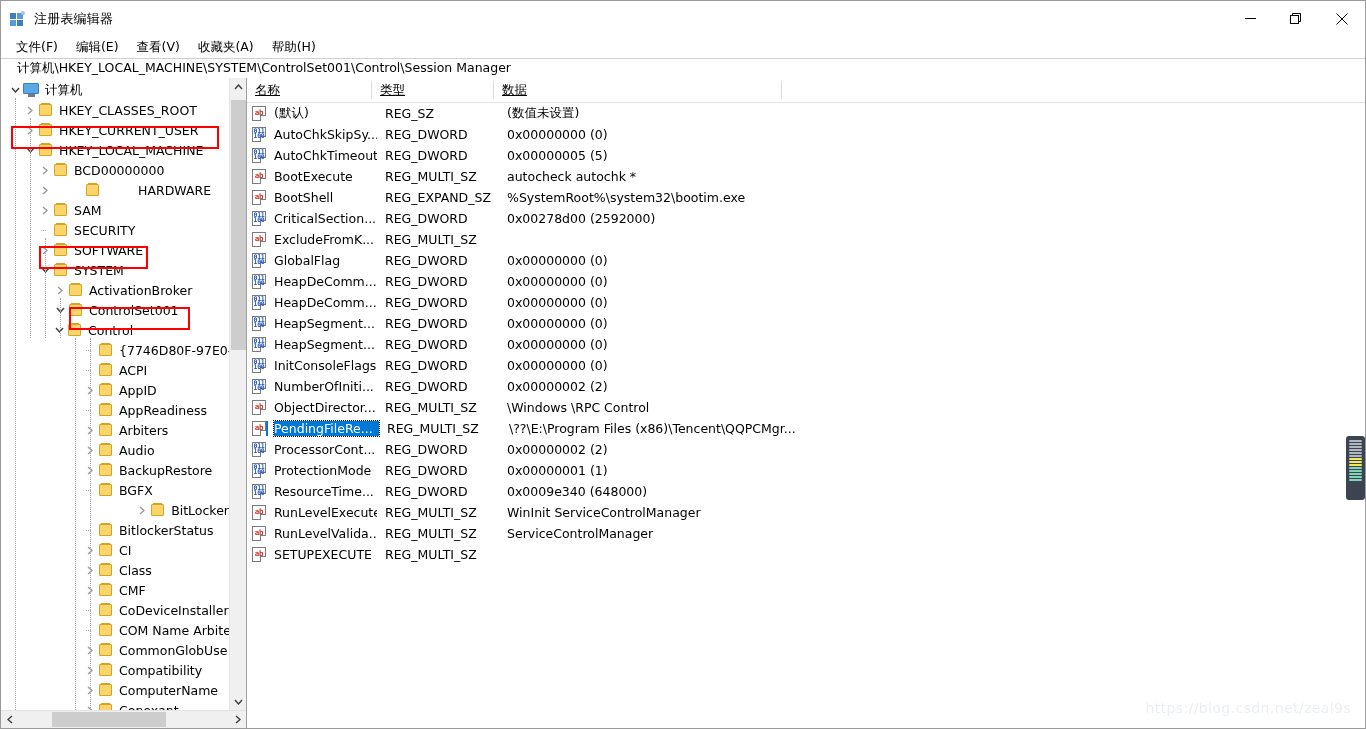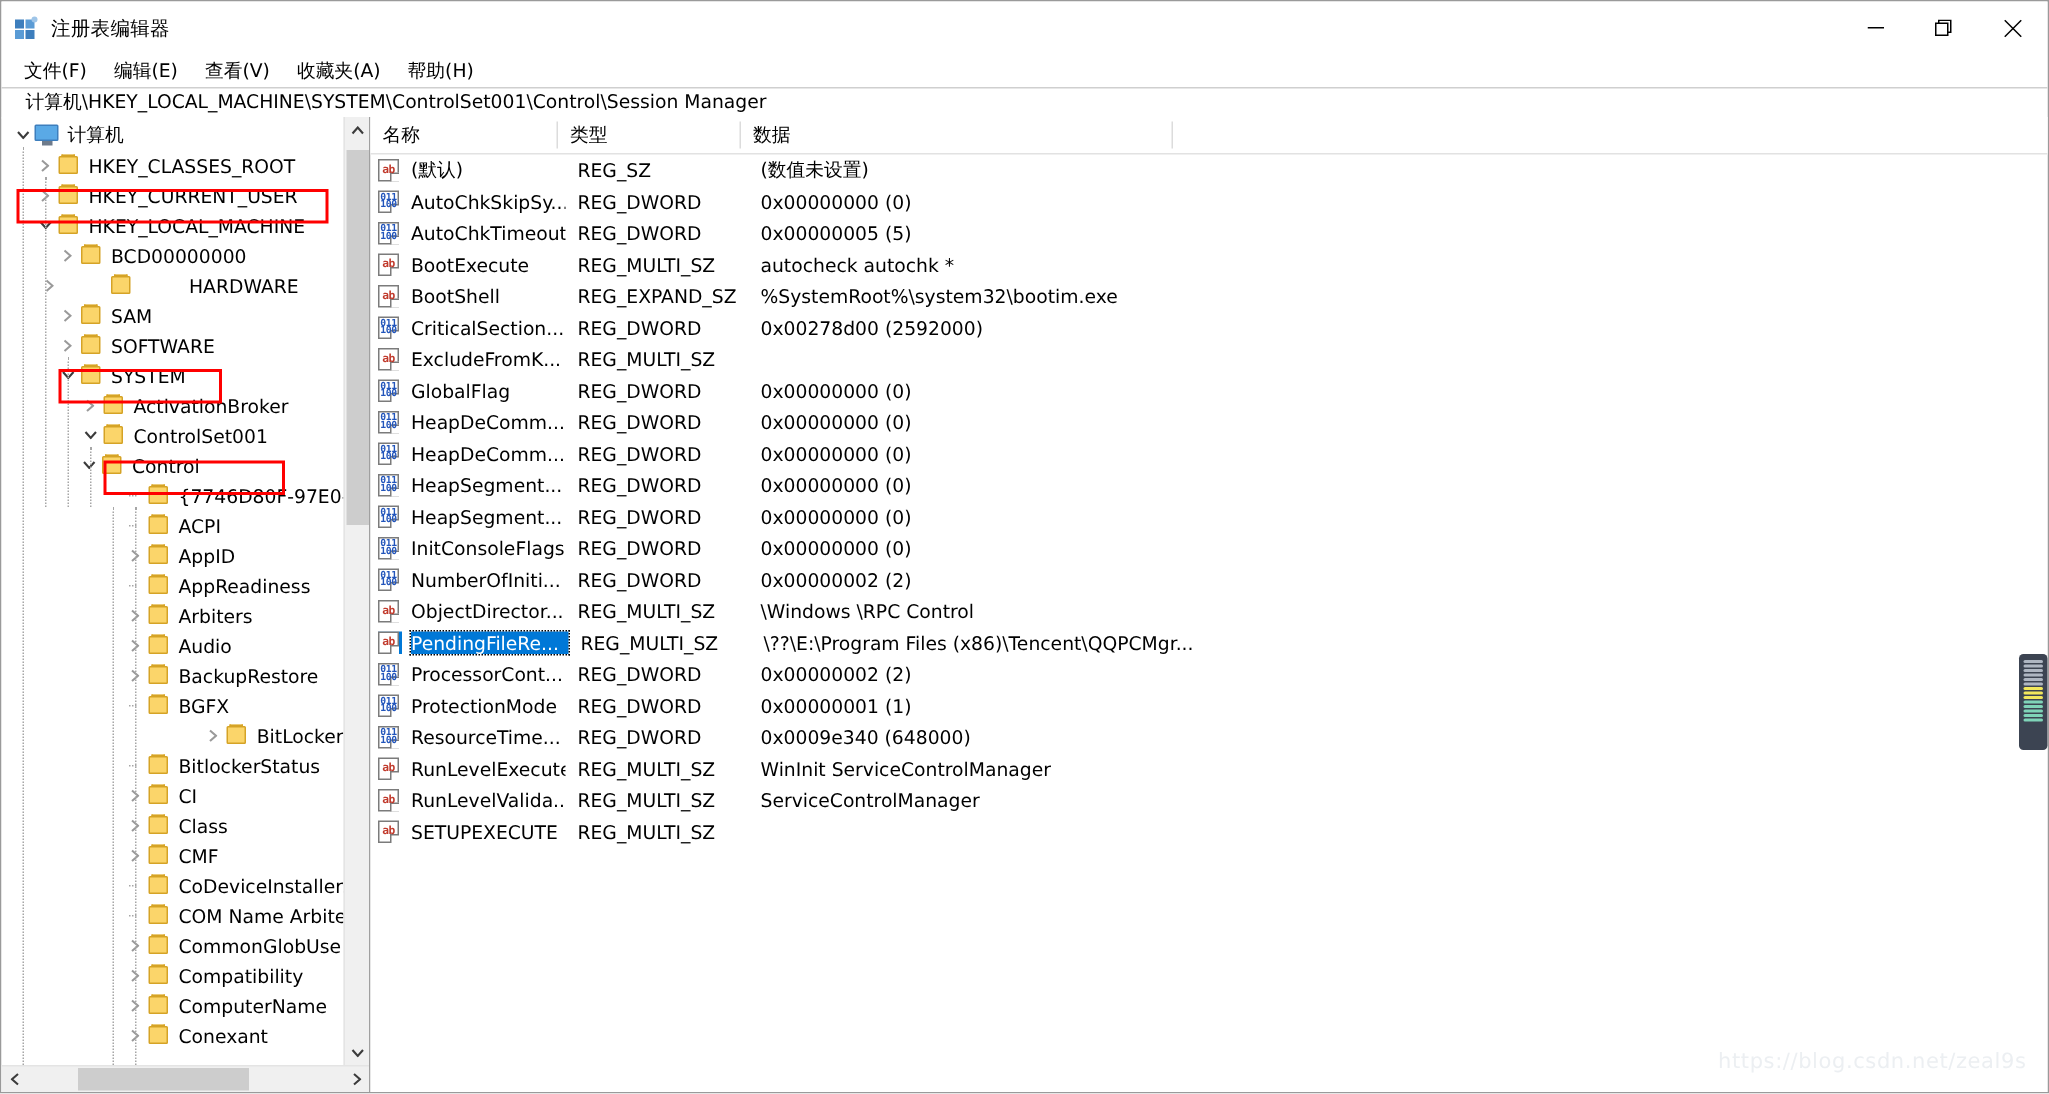--- a/index.html
+++ b/index.html
@@ -31,21 +31,21 @@
   
   .menubar{height:22px;display:flex;align-items:center;padding-left:6px;background:#fff;}
   .menu-item{font-size:12.5px;padding:2px 9px;color:#000;cursor:default;white-space:nowrap;}
 
   
   .addressbar{height:19px;border-top:1px solid #cfcfcf;border-bottom:1px solid #cfcfcf;
               display:flex;align-items:center;background:#fff;padding-left:16px;}
   .addressbar span{font-size:12.5px;white-space:nowrap;}
 
   
-  .content{position:absolute;left:0;top:77px;right:0;bottom:0;display:flex;}
+  .content{position:absolute;left:0;top:77px;right:0;bottom:0;display:flex;text-decoration:underline;}
 
   
   .tree-pane{position:relative;width:246px;flex:0 0 246px;background:#fff;
              border-right:1px solid #a0a0a0;box-sizing:border-box;}
   .tree-scroll{position:absolute;left:0;top:0;right:17px;bottom:18px;overflow:hidden;}
   .tree{position:relative;padding-top:2px;}
   .node{height:20px;display:flex;align-items:center;white-space:nowrap;position:relative;}
   .node .tw{width:16px;height:20px;flex:0 0 16px;display:flex;align-items:center;justify-content:center;}
   .node .tw svg{display:block;}
   .folder{width:16px;height:14px;flex:0 0 16px;margin-right:5px;position:relative;}
@@ -221,21 +221,21 @@
                 <svg width="6" height="9" viewBox="0 0 6 9">
                   <path d="M1 1 L5 4.5 L1 8" fill="none" stroke="#9a9a9a" stroke-width="1.4"></path>
                 </svg>
               </span>
               <span class="folder">
                 <span class="f2"></span>
                 <span class="f1"></span>
               </span>
               <span class="lbl">BCD00000000</span>
             </div>
-            <div class="node" style="padding-left: 24px; gap: 32px;">
+            <div class="node" style="padding-left: 36px; gap: 32px;">
               <span class="tw">
                 <svg width="6" height="9" viewBox="0 0 6 9">
                   <path d="M1 1 L5 4.5 L1 8" fill="none" stroke="#9a9a9a" stroke-width="1.4"></path>
                 </svg>
               </span>
               <span class="folder">
                 <span class="f2"></span>
                 <span class="f1"></span>
               </span>
               <span class="lbl">HARDWARE</span>
@@ -244,20 +244,32 @@
               <span class="tw">
                 <svg width="6" height="9" viewBox="0 0 6 9">
                   <path d="M1 1 L5 4.5 L1 8" fill="none" stroke="#9a9a9a" stroke-width="1.4"></path>
                 </svg>
               </span>
               <span class="folder">
                 <span class="f2"></span>
                 <span class="f1"></span>
               </span>
               <span class="lbl">SAM</span>
+            </div>
+            <div class="node" style="padding-left: 36px;">
+              <span class="tw">
+                <svg width="9" height="9" viewBox="0 0 9 9">
+                  <path d="M0 4.5 H6" stroke="#a6a6a6" stroke-width="1" stroke-dasharray="1 1"></path>
+                </svg>
+              </span>
+              <span class="folder">
+                <span class="f2"></span>
+                <span class="f1"></span>
+              </span>
+              <span class="lbl">SECURITY</span>
             </div>
             <div class="node" style="padding-left: 36px;">
               <span class="tw">
                 <svg width="6" height="9" viewBox="0 0 6 9">
                   <path d="M1 1 L5 4.5 L1 8" fill="none" stroke="#9a9a9a" stroke-width="1.4"></path>
                 </svg>
               </span>
               <span class="folder">
                 <span class="f2"></span>
                 <span class="f1"></span>

